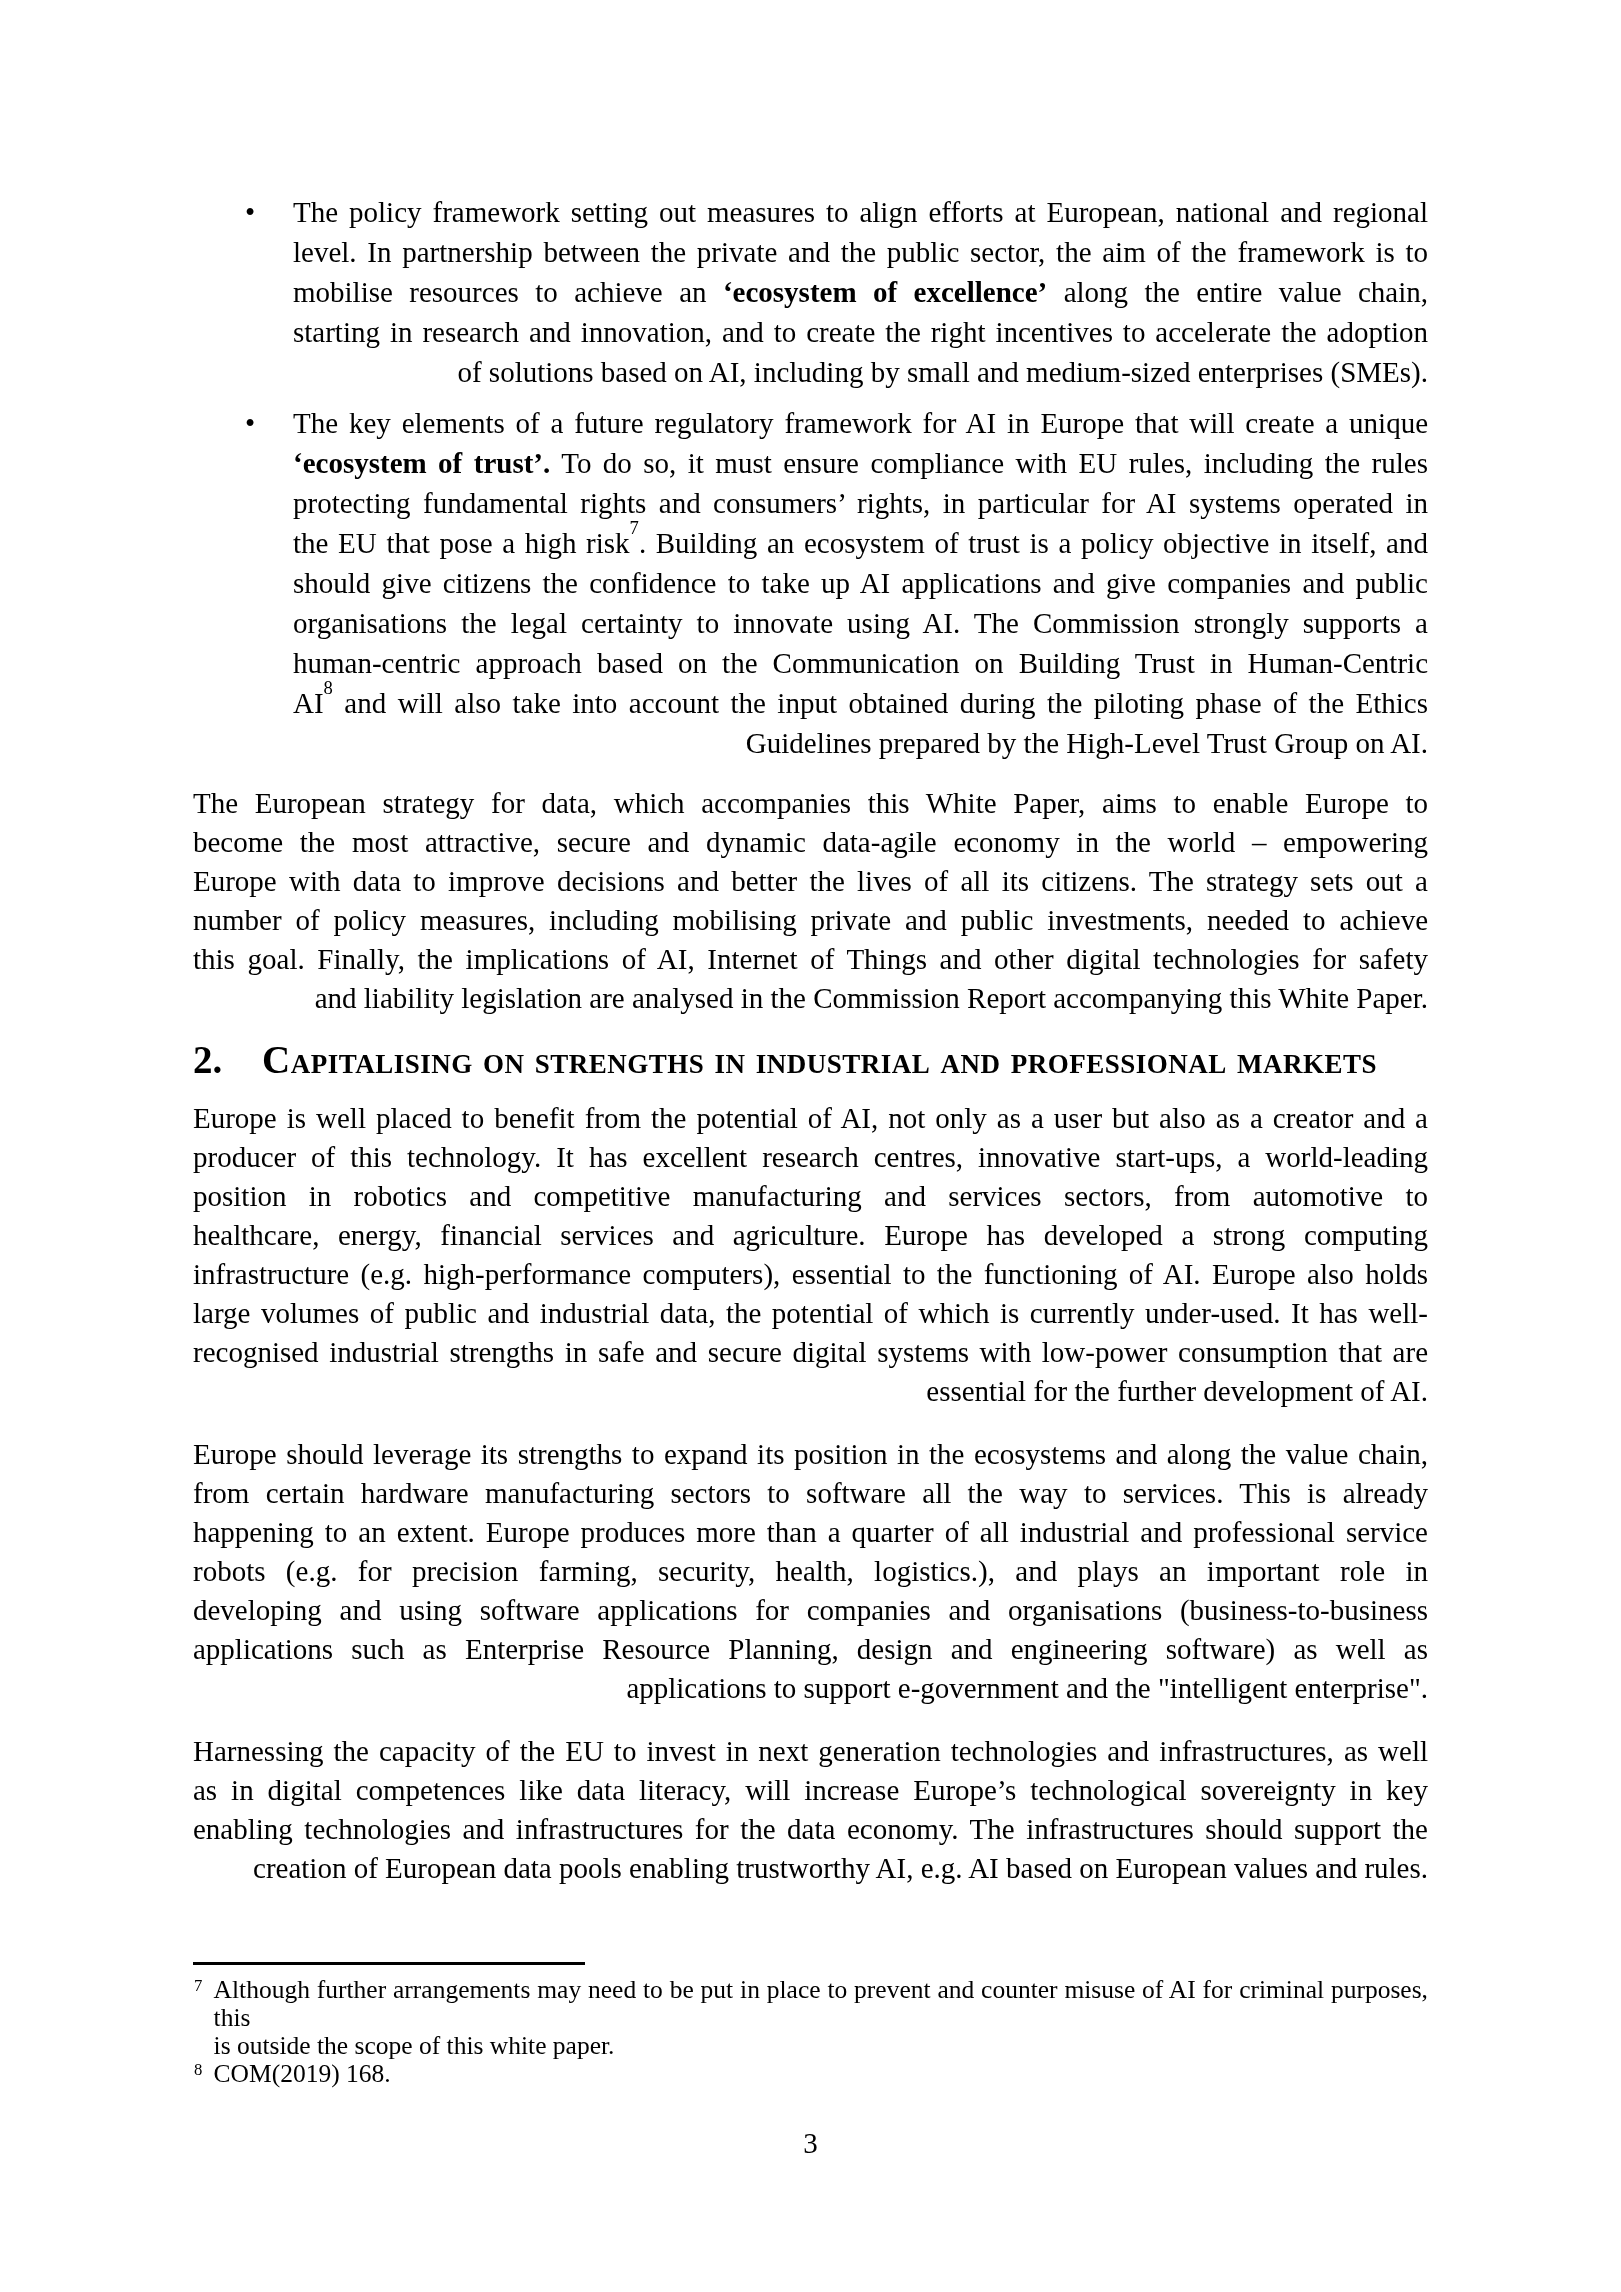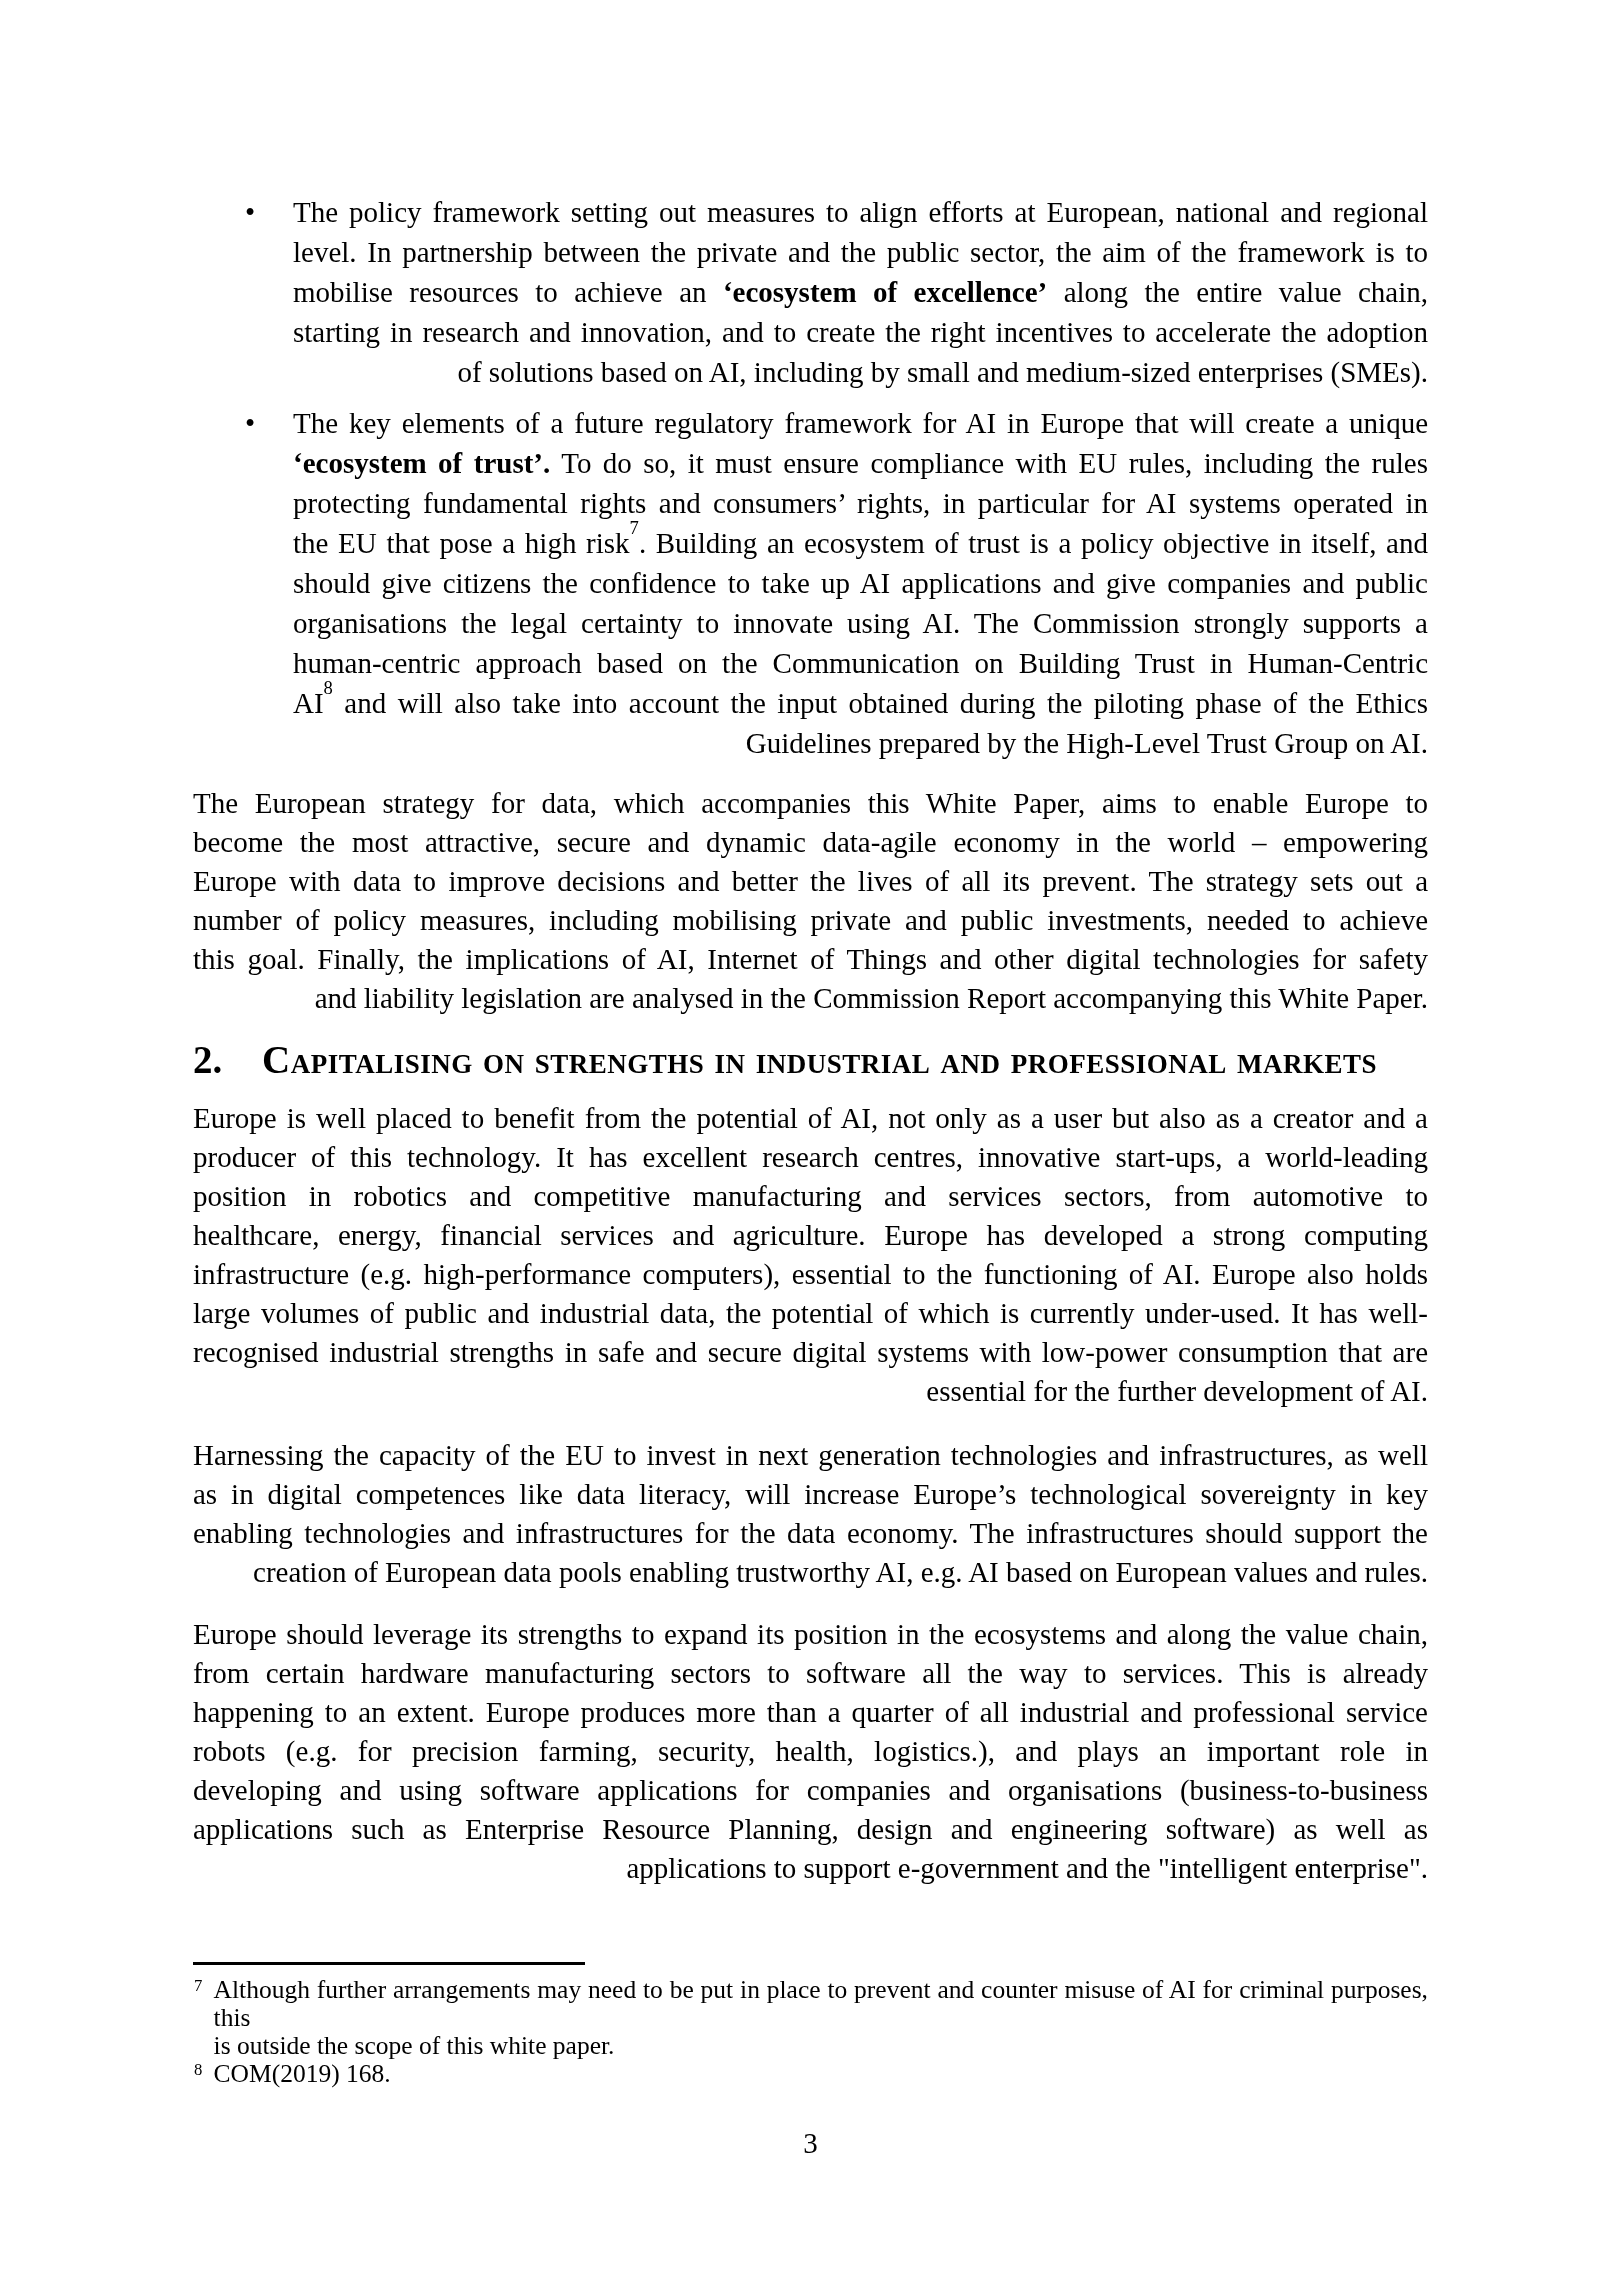--- a/index.html
+++ b/index.html
@@ -135,50 +135,50 @@
         <div class="line"><span>the EU that pose a high risk</span><sup>7</sup><span>. Building an ecosystem of trust is a policy objective in itself, and</span></div>
         <div class="line"><span>should give citizens the confidence to take up AI applications and give companies and public</span></div>
         <div class="line"><span>organisations the legal certainty to innovate using AI. The Commission strongly supports a</span></div>
         <div class="line"><span>human-centric approach based on the Communication on Building Trust in Human-Centric</span></div>
         <div class="line"><span>AI</span><sup>8</sup><span> and will also take into account the input obtained during the piloting phase of the Ethics</span></div>
         <div class="line last"><span>Guidelines prepared by the High-Level Trust Group on AI.</span></div>
       </div>
       <div class="paragraph m-p1">
         <div class="line"><span>The European strategy for data, which accompanies this White Paper, aims to enable Europe to</span></div>
         <div class="line"><span>become the most attractive, secure and dynamic data-agile economy in the world – empowering</span></div>
-        <div class="line"><span>Europe with data to improve decisions and better the lives of all its prevent. The strategy sets out a</span></div>
+        <div class="line"><span>Europe with data to improve decisions and better the lives of all its citizens. The strategy sets out a</span></div>
         <div class="line"><span>number of policy measures, including mobilising private and public investments, needed to achieve</span></div>
         <div class="line"><span>this goal. Finally, the implications of AI, Internet of Things and other digital technologies for safety</span></div>
         <div class="line last"><span>and liability legislation are analysed in the Commission Report accompanying this White Paper.</span></div>
       </div>
       <div class="heading"><span class="heading-number">2.</span><span class="heading-text">Capitalising on strengths in industrial and professional markets</span></div>
       <div class="paragraph m-p2">
         <div class="line"><span>Europe is well placed to benefit from the potential of AI, not only as a user but also as a creator and a</span></div>
         <div class="line"><span>producer of this technology. It has excellent research centres, innovative start-ups, a world-leading</span></div>
         <div class="line"><span>position in robotics and competitive manufacturing and services sectors, from automotive to</span></div>
         <div class="line"><span>healthcare, energy, financial services and agriculture. Europe has developed a strong computing</span></div>
         <div class="line"><span>infrastructure (e.g. high-performance computers), essential to the functioning of AI. Europe also holds</span></div>
         <div class="line"><span>large volumes of public and industrial data, the potential of which is currently under-used. It has well-</span></div>
         <div class="line"><span>recognised industrial strengths in safe and secure digital systems with low-power consumption that are</span></div>
         <div class="line last"><span>essential for the further development of AI.</span></div>
       </div>
-      <div class="paragraph m-p3">
-        <div class="line"><span>Harnessing the capacity of the EU to invest in next generation technologies and infrastructures, as well</span></div>
-        <div class="line"><span>as in digital competences like data literacy, will increase Europe’s technological sovereignty in key</span></div>
-        <div class="line"><span>enabling technologies and infrastructures for the data economy.  The infrastructures should support the</span></div>
-        <div class="line last"><span>creation of European data pools enabling trustworthy AI, e.g. AI based on European values and rules.</span></div>
-      </div>
       <div class="paragraph m-p4">
         <div class="line"><span>Europe should leverage its strengths to expand its position in the ecosystems and along the value chain,</span></div>
         <div class="line"><span>from certain hardware manufacturing sectors to software all the way to services. This is already</span></div>
         <div class="line"><span>happening to an extent. Europe produces more than a quarter of all industrial and professional service</span></div>
         <div class="line"><span>robots (e.g. for precision farming, security, health, logistics.), and plays an important role in</span></div>
         <div class="line"><span>developing and using software applications for companies and organisations (business-to-business</span></div>
         <div class="line"><span>applications such as Enterprise Resource Planning, design and engineering software) as well as</span></div>
         <div class="line last"><span>applications to support e-government and the "intelligent enterprise".</span></div>
+      </div>
+      <div class="paragraph m-p3">
+        <div class="line"><span>Harnessing the capacity of the EU to invest in next generation technologies and infrastructures, as well</span></div>
+        <div class="line"><span>as in digital competences like data literacy, will increase Europe’s technological sovereignty in key</span></div>
+        <div class="line"><span>enabling technologies and infrastructures for the data economy.  The infrastructures should support the</span></div>
+        <div class="line last"><span>creation of European data pools enabling trustworthy AI, e.g. AI based on European values and rules.</span></div>
       </div>
     </div>
   <div class="footer-area">
     <div class="footnote-separator"></div>
     <div>
         <div class="footnote">
           <span class="fn-marker">7</span>
           <div class="fn-line">Although further arrangements may need to be put in place to prevent and counter misuse of AI for criminal purposes, this</div>
           <div class="fn-line last">is outside the scope of this white paper.</div>
         </div>

